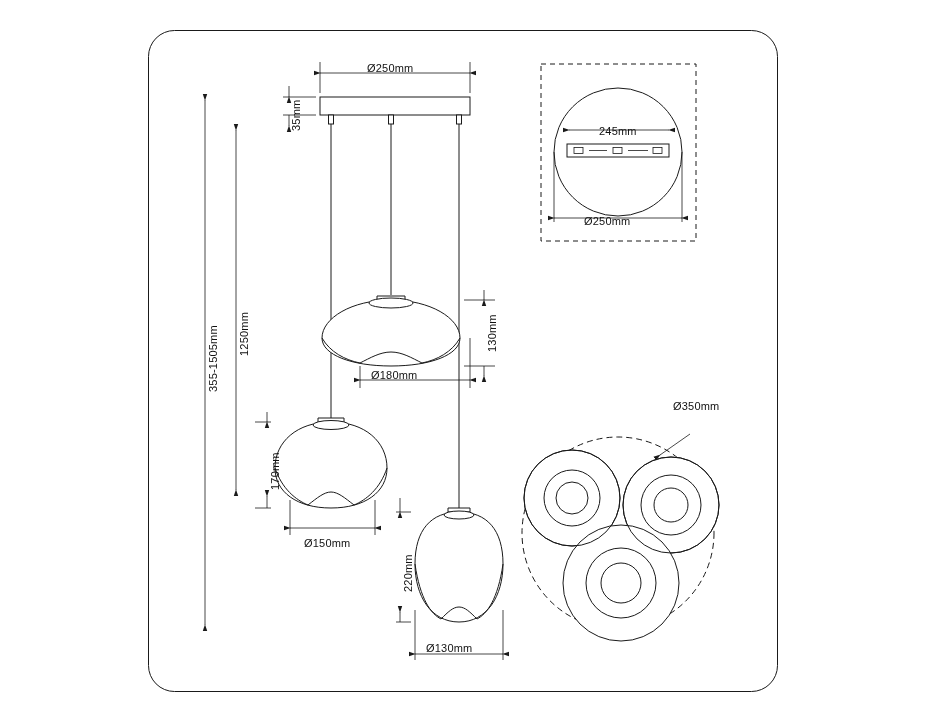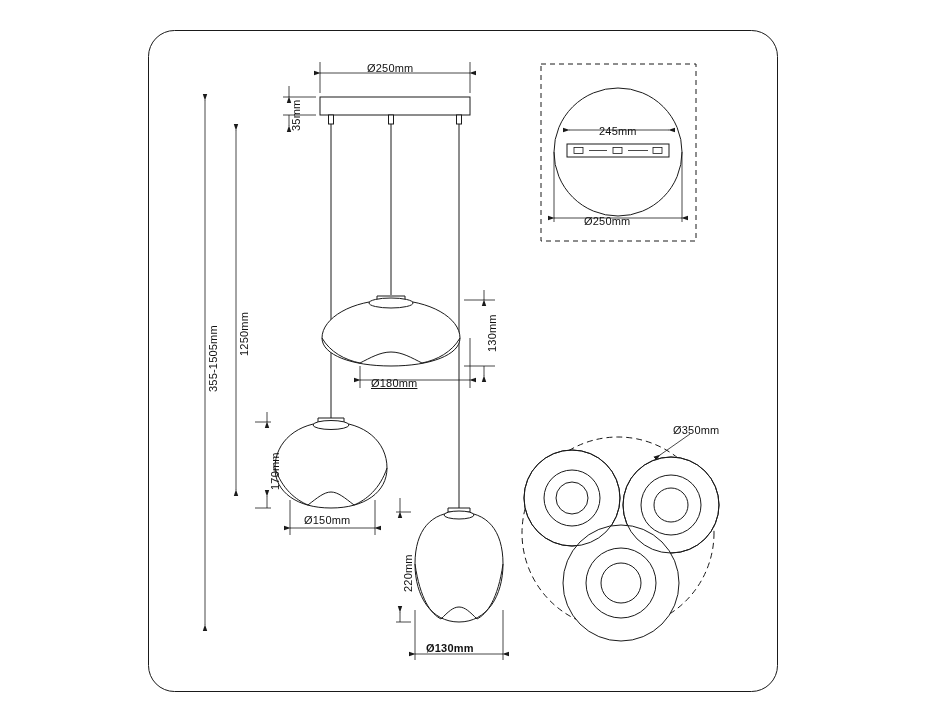--- a/index.html
+++ b/index.html
@@ -186,27 +186,27 @@
 <div class="dim-label" style="left:367px; top:62px;">Ø250mm</div>
 
 <div class="dim-label vert" style="left:290px; top:131px;">35mm</div>
 
 <div class="dim-label vert" style="left:238px; top:356px;">1250mm</div>
 
 <div class="dim-label vert" style="left:207px; top:392px;">355-1505mm</div>
 
 <div class="dim-label vert" style="left:486px; top:352px;">130mm</div>
 
-<div class="dim-label" style="left:371px; top:377px;text-decoration:underline;">Ø180mm</div>
+<div class="dim-label" style="left:371px; top:369px;">Ø180mm</div>
 
 <div class="dim-label vert" style="left:269px; top:490px;">170mm</div>
 
-<div class="dim-label" style="left:304px; top:514px;">Ø150mm</div>
+<div class="dim-label" style="left:304px; top:537px;">Ø150mm</div>
 
 <div class="dim-label vert" style="left:402px; top:592px;">220mm</div>
 
-<div class="dim-label" style="left:426px; top:642px;font-weight:bold;">Ø130mm</div>
+<div class="dim-label" style="left:426px; top:642px;">Ø130mm</div>
 
 <div class="dim-label" style="left:599px; top:125px;">245mm</div>
 
 <div class="dim-label" style="left:584px; top:215px;">Ø250mm</div>
 
-<div class="dim-label" style="left:673px; top:424px;">Ø350mm</div>
+<div class="dim-label" style="left:673px; top:400px;">Ø350mm</div>
 
 </body></html>

